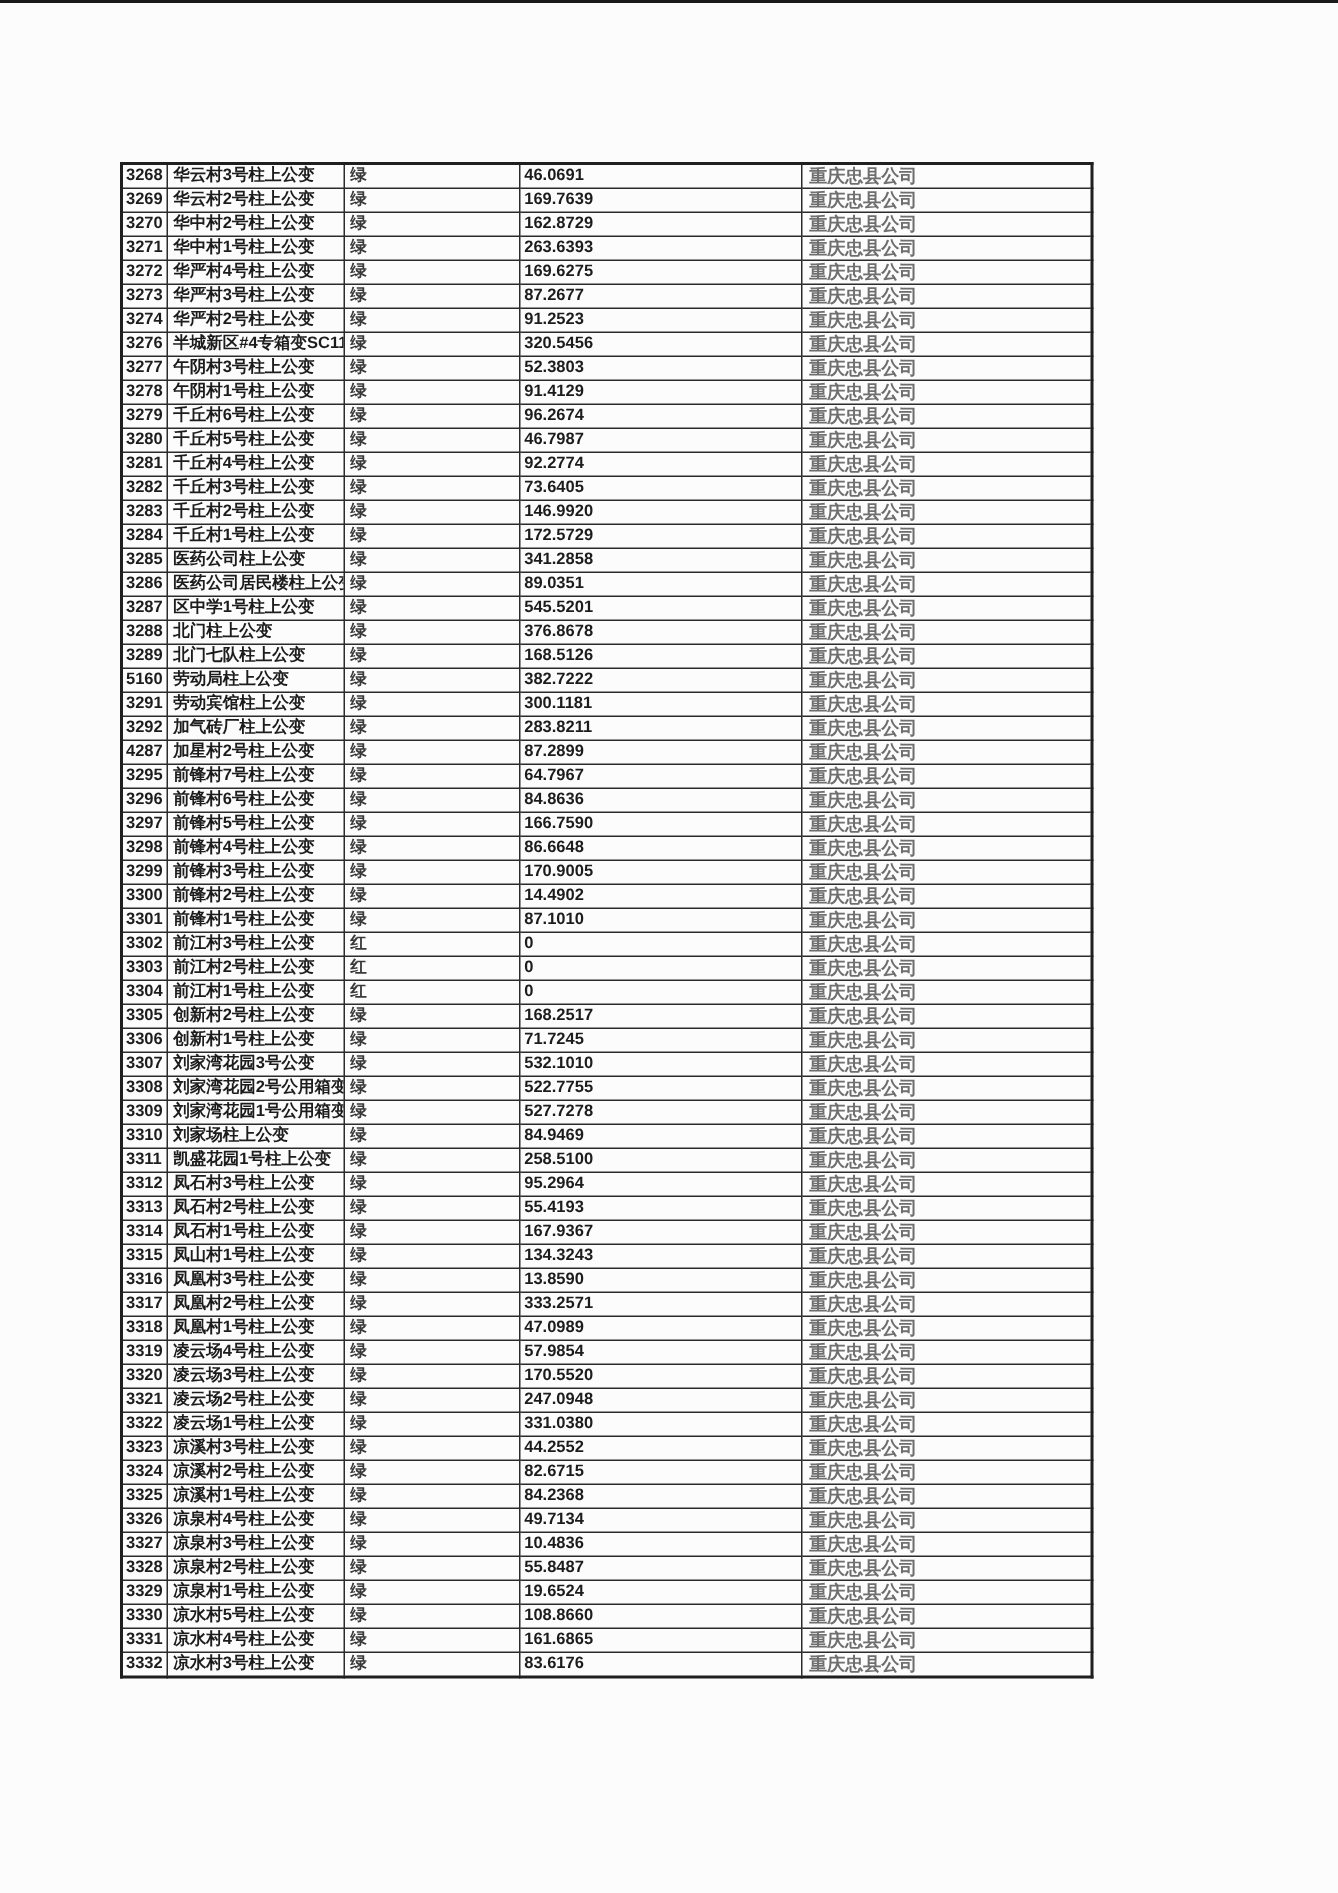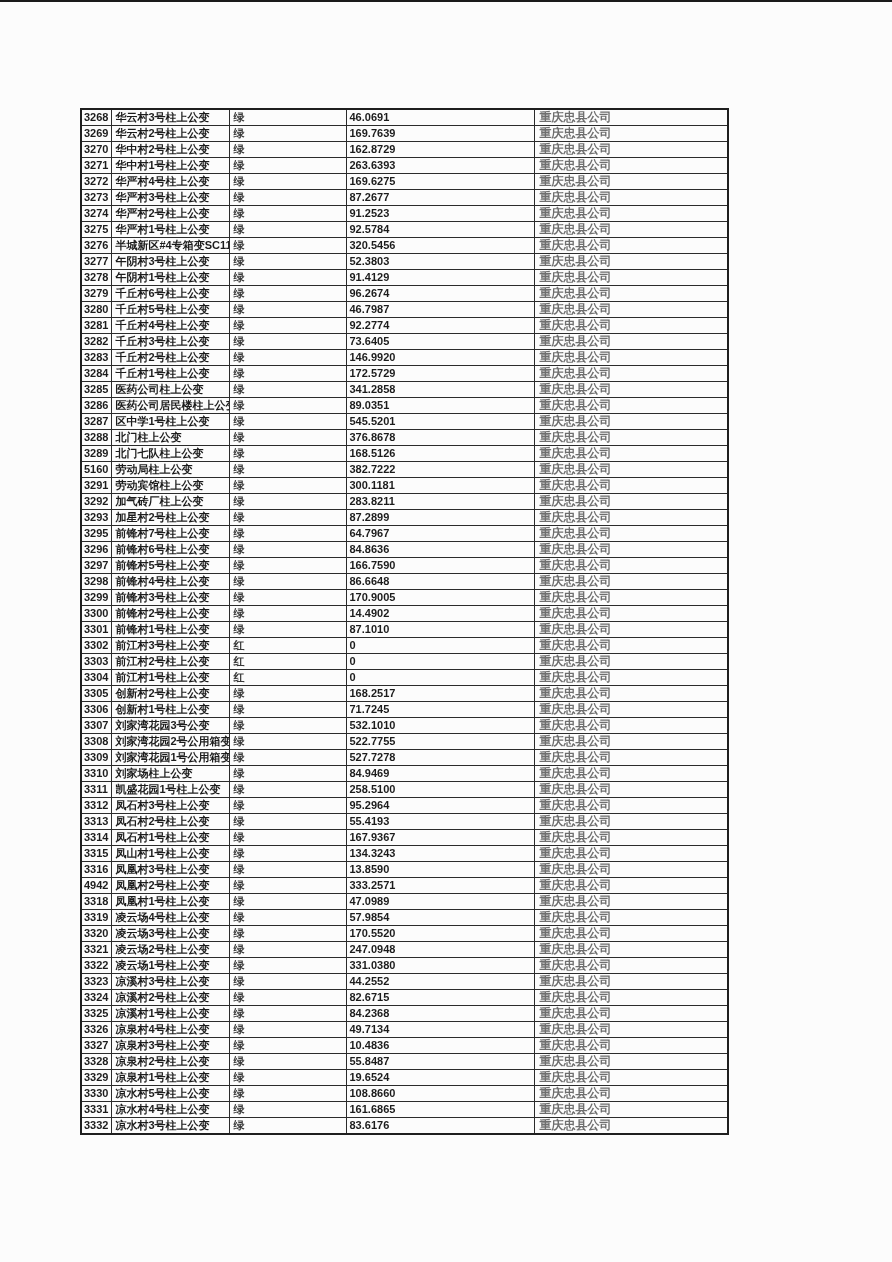--- a/index.html
+++ b/index.html
@@ -95,27 +95,20 @@
         <td class="c-company">重庆忠县公司</td>
       </tr>
       <tr>
         <td class="c-index">3274</td>
         <td class="c-name">华严村2号柱上公变</td>
         <td class="c-status">绿</td>
         <td class="c-value">91.2523</td>
         <td class="c-company">重庆忠县公司</td>
       </tr>
       <tr>
-        <td class="c-index">3275</td>
-        <td class="c-name">华严村1号柱上公变</td>
-        <td class="c-status">绿</td>
-        <td class="c-value">92.5784</td>
-        <td class="c-company">重庆忠县公司</td>
-      </tr>
-      <tr>
         <td class="c-index">3276</td>
         <td class="c-name">半城新区#4专箱变SC11-4</td>
         <td class="c-status">绿</td>
         <td class="c-value">320.5456</td>
         <td class="c-company">重庆忠县公司</td>
       </tr>
       <tr>
         <td class="c-index">3277</td>
         <td class="c-name">午阴村3号柱上公变</td>
         <td class="c-status">绿</td>
@@ -221,21 +214,21 @@
         <td class="c-company">重庆忠县公司</td>
       </tr>
       <tr>
         <td class="c-index">3292</td>
         <td class="c-name">加气砖厂柱上公变</td>
         <td class="c-status">绿</td>
         <td class="c-value">283.8211</td>
         <td class="c-company">重庆忠县公司</td>
       </tr>
       <tr>
-        <td class="c-index">3293</td>
+        <td class="c-index">4287</td>
         <td class="c-name">加星村2号柱上公变</td>
         <td class="c-status">绿</td>
         <td class="c-value">87.2899</td>
         <td class="c-company">重庆忠县公司</td>
       </tr>
       <tr>
         <td class="c-index">3295</td>
         <td class="c-name">前锋村7号柱上公变</td>
         <td class="c-status">绿</td>
         <td class="c-value">64.7967</td>
@@ -382,21 +375,21 @@
         <td class="c-company">重庆忠县公司</td>
       </tr>
       <tr>
         <td class="c-index">3316</td>
         <td class="c-name">凤凰村3号柱上公变</td>
         <td class="c-status">绿</td>
         <td class="c-value">13.8590</td>
         <td class="c-company">重庆忠县公司</td>
       </tr>
       <tr>
-        <td class="c-index">4942</td>
+        <td class="c-index">3317</td>
         <td class="c-name">凤凰村2号柱上公变</td>
         <td class="c-status">绿</td>
         <td class="c-value">333.2571</td>
         <td class="c-company">重庆忠县公司</td>
       </tr>
       <tr>
         <td class="c-index">3318</td>
         <td class="c-name">凤凰村1号柱上公变</td>
         <td class="c-status">绿</td>
         <td class="c-value">47.0989</td>

